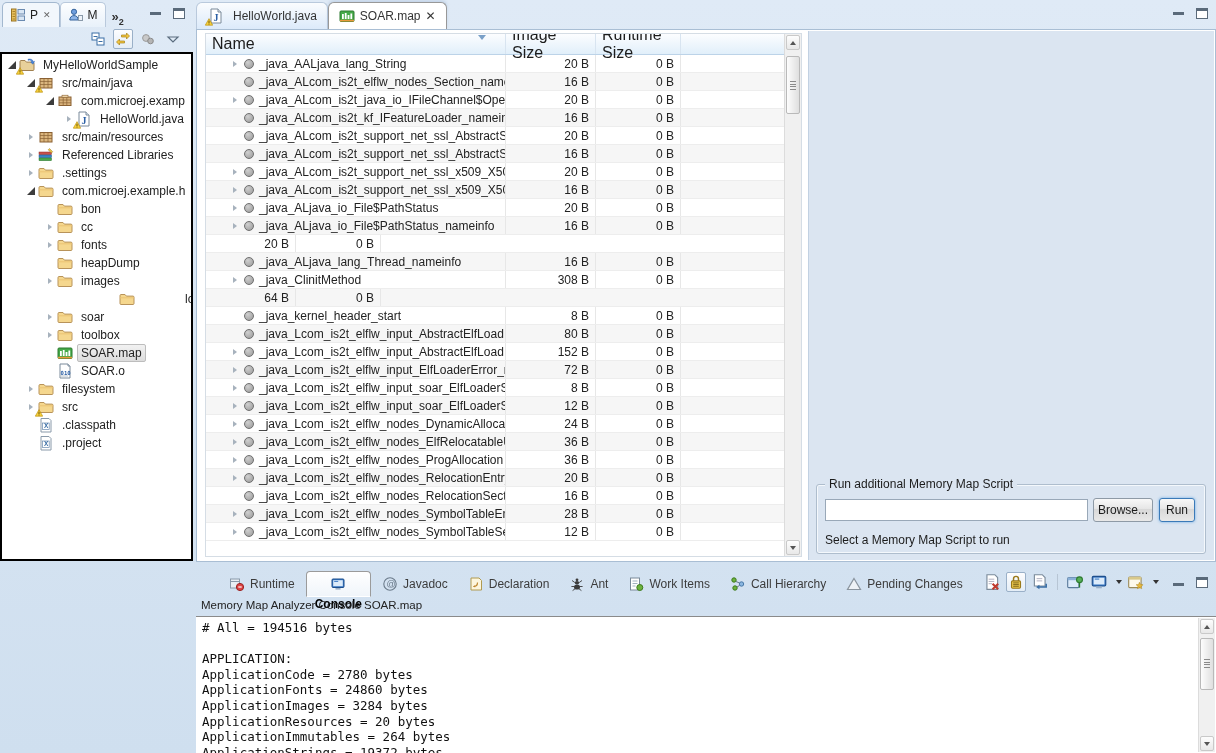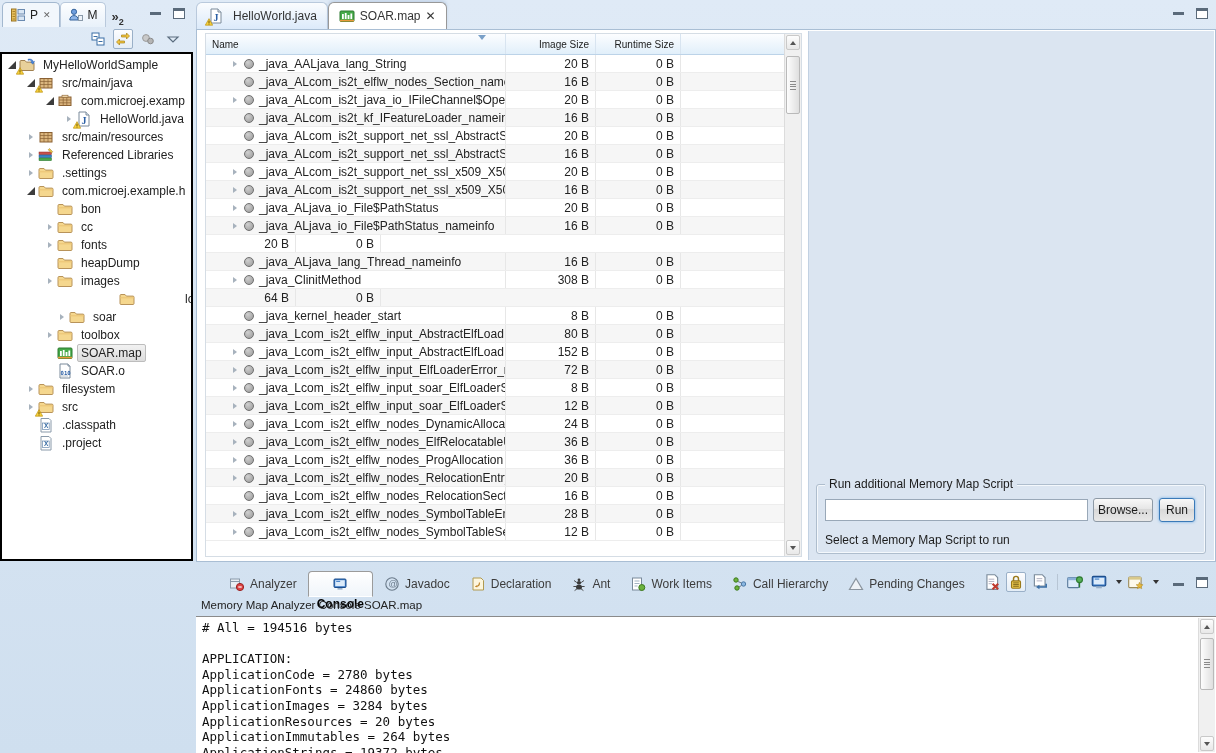--- a/index.html
+++ b/index.html
@@ -42,21 +42,21 @@
   
   #editor { position:absolute; left:196px; top:0; right:0; height:562px; }
   .ed-tabbar { position:relative; height:29px; display:flex; align-items:flex-end; }
   .edtab { display:flex; align-items:center; gap:5px; height:27px; padding:0 10px; border:1px solid #b9c9dc; border-bottom:none; border-radius:6px 6px 0 0; background:linear-gradient(#fafcfe,#dceafa); color:#333; }
   .edtab.active { background:#fff; border-color:#989898; box-shadow:0 -2px 3px rgba(120,150,190,.25); }
   #ed-content { position:absolute; top:29px; left:0; right:0; bottom:0; background:#fff; border:1px solid #a9bed4; }
 
   
   #mm-table { position:absolute; left:8px; top:3px; width:597px; bottom:4px; border:1px solid #d5dde5; background:#fff; overflow:hidden; }
   #mm-grid { position:absolute; left:0; top:0; right:17px; bottom:0; overflow:hidden; }
-  .mm-header { position:relative; display:flex; height:21px; background:linear-gradient(#fcfdff,#e1effa); border-bottom:1px solid #bcd3e8; align-items:center; font-size:10px; color:#1c1c1c; }
+  .mm-header { position:relative; display:flex; height:21px; background:linear-gradient(#fcfdff,#e1effa); border-bottom:1px solid #bcd3e8; align-items:center; font-size:16px; color:#1c1c1c; }
   .mm-header .hc { padding:0 6px; height:100%; display:flex; align-items:center; border-right:1px solid #d8e4f0; }
   .hc.c-name { width:300px; }
   .hc.c-img { width:90px; justify-content:flex-end; }
   .hc.c-run { width:85px; justify-content:flex-end; }
   .hc.c-fill { flex:1; border-right:none; }
   .sort-ind { position:absolute; left:272px; top:1px; width:0; height:0; border-left:4px solid transparent; border-right:4px solid transparent; border-top:5px solid #7aa0c8; }
   .mm-row { display:flex; height:18px; align-items:center; border-bottom:1px solid #ededed; }
   .mm-row:nth-child(even) { background:#f6f6f6; }
   .cell { height:100%; display:flex; align-items:center; padding:0 6px; border-right:1px solid #e7e7e7; overflow:hidden; }
   .cell.c-name { width:300px; white-space:nowrap; padding-left:0; }
@@ -346,21 +346,21 @@
         <div class="tree-row" style="padding-left: 62px; gap: 42px;">
           <span class="tree-arrow"></span>
           <span class="ticon tree-icn">
             <svg viewBox="0 0 16 16">
               <path d="M1 4.5c0-.5.4-1 1-1h4l1.4 1.6H14c.6 0 1 .4 1 1v6.4c0 .6-.4 1-1 1H2c-.6 0-1-.4-1-1z" fill="#f5d78e" stroke="#b8935a"></path>
               <path d="M1 6.8h14" stroke="#ecc474" fill="none"></path>
             </svg>
           </span>
           <span class="tree-label">logs</span>
         </div>
-        <div class="tree-row" style="padding-left: 54px;">
+        <div class="tree-row" style="padding-left: 42px;">
           <span class="tree-arrow">
             <span class="arr-c"></span>
           </span>
           <span class="ticon tree-icn">
             <svg viewBox="0 0 16 16">
               <path d="M1 4.5c0-.5.4-1 1-1h4l1.4 1.6H14c.6 0 1 .4 1 1v6.4c0 .6-.4 1-1 1H2c-.6 0-1-.4-1-1z" fill="#f5d78e" stroke="#b8935a"></path>
               <path d="M1 6.8h14" stroke="#ecc474" fill="none"></path>
             </svg>
           </span>
           <span class="tree-label">soar</span>
@@ -868,21 +868,21 @@
     <div class="cons-tabbar" id="cons-tabbar">
         <div class="ctab">
           <span class="ticon">
             <svg viewBox="0 0 16 16">
               <rect x="1.5" y="3" width="9" height="9" fill="#e8eef4" stroke="#8a9aaa"></rect>
               <path d="M1.5 5.5h9" stroke="#8a9aaa"></path>
               <circle cx="11" cy="11" r="3.6" fill="#d44" stroke="#922"></circle>
               <path d="M9.3 11h3.4" stroke="#fff" stroke-width="1.2"></path>
             </svg>
           </span>
-          <span>Analyzer</span>
+          <span>Runtime</span>
         </div>
         <div class="ctab active">
           <span class="ticon">
             <svg viewBox="0 0 16 16">
               <rect x="2" y="3" width="12" height="8.5" rx="1" fill="#3b79c4" stroke="#1d4e8c"></rect>
               <rect x="3.2" y="4.2" width="9.6" height="6" fill="#dcebfa"></rect>
               <path d="M4.2 5.4h4" stroke="#3b79c4" stroke-width="1"></path>
               <rect x="5.5" y="12" width="5" height="1.6" fill="#9ab0c8"></rect>
             </svg>
           </span>

